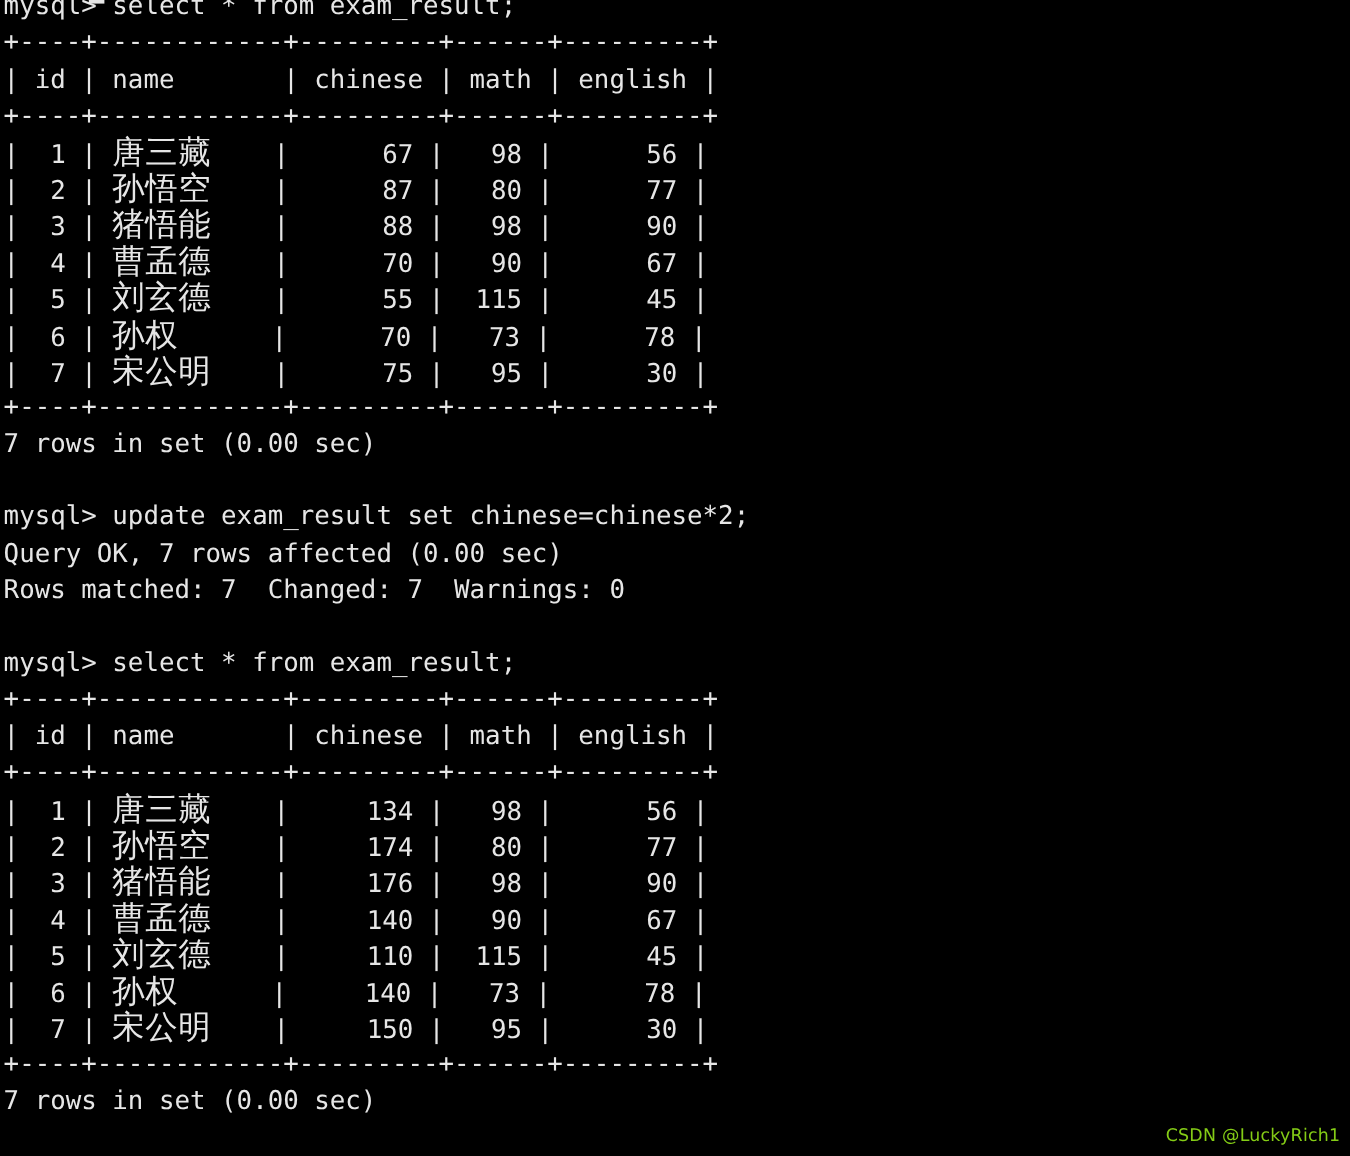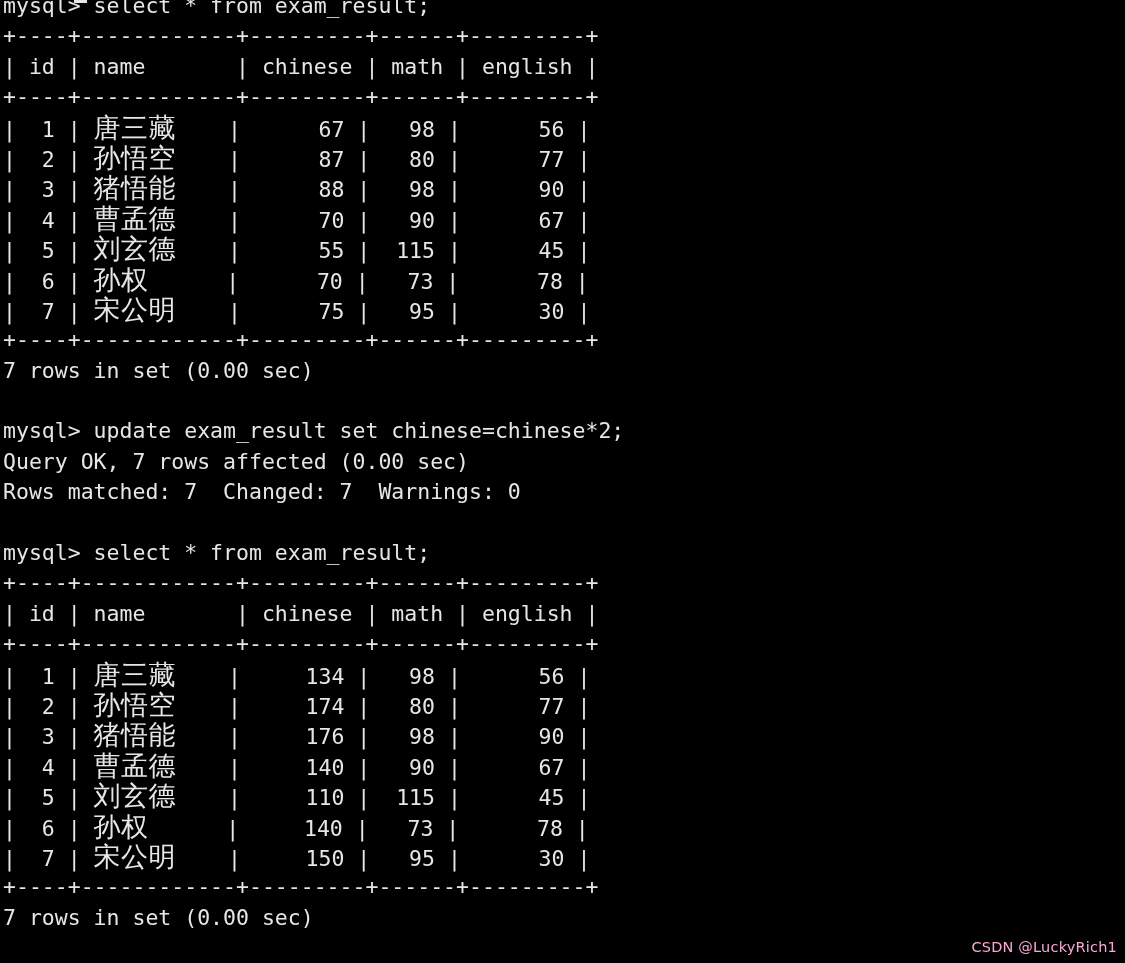--- a/index.html
+++ b/index.html
@@ -45,21 +45,21 @@
     font-size: 27px;
     letter-spacing: 0.5px;
   }
 
   .watermark {
     position: absolute;
     right: 8px;
     top: 932px;
     font-family: "DejaVu Sans", "Liberation Sans", sans-serif;
     font-size: 14.5px;
-    color: #f9a8d4;
+    color: #84cc16;
     letter-spacing: 0.2px;
     white-space: pre;
   }
 
   .topclip {
     position: absolute;
     left: 74px;
     top: 0px;
     width: 13px;
     height: 3px;

